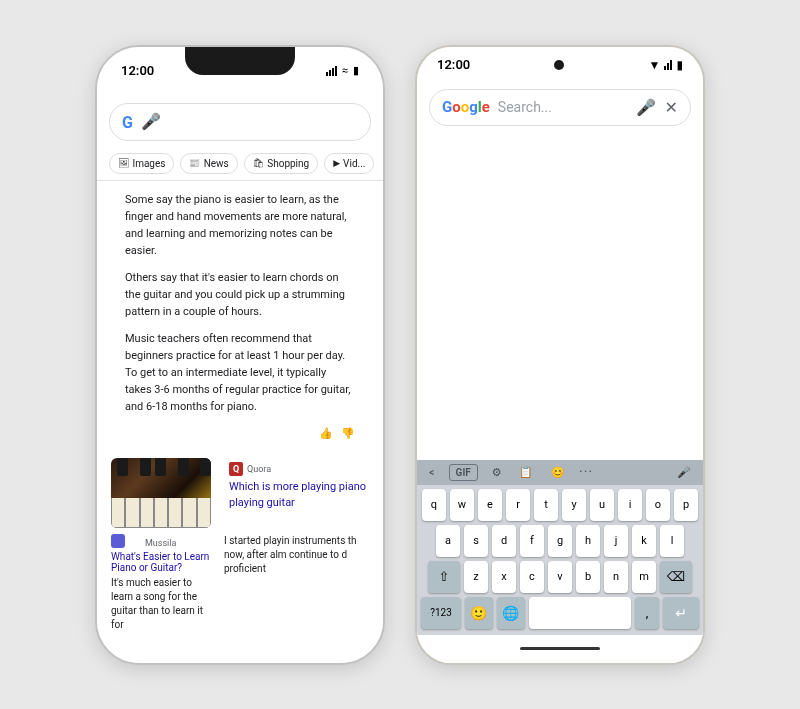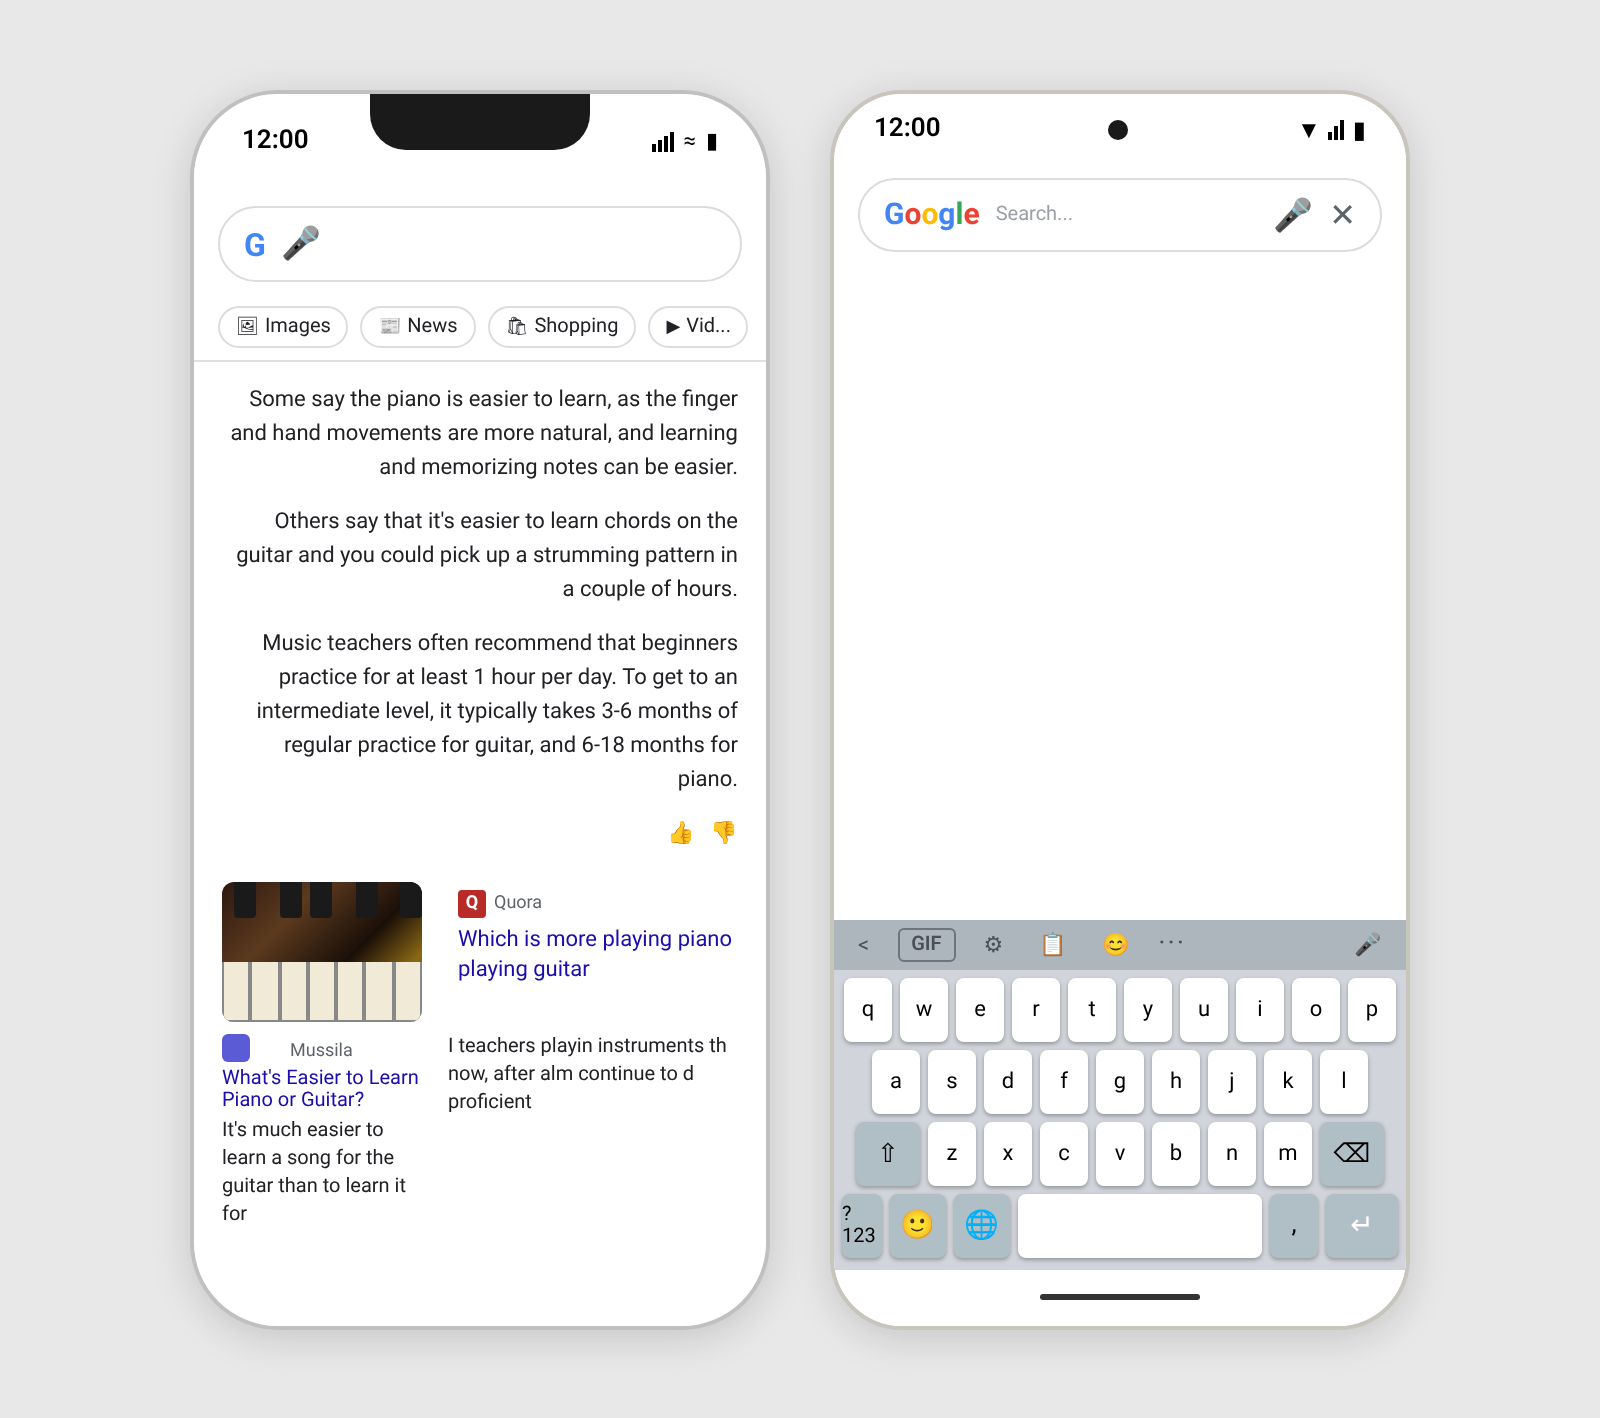--- a/index.html
+++ b/index.html
@@ -112,25 +112,24 @@
       border-radius: 14px;
       font-size: 10px;
       color: #202124;
       white-space: nowrap;
       background: #fff;
     }
     .tab-icon { font-size: 9px; }
 
     
     .article-content {
-      padding: 10px 14px;
+      padding: 10px 28px;
       font-size: 11px;
       line-height: 1.55;
       color: #202124;
-      text-align: right;
     }
     .article-content p {
       margin-bottom: 10px;
     }
     .feedback-row {
       display: flex;
       gap: 8px;
       justify-content: flex-end;
       margin-bottom: 6px;
     }
@@ -292,21 +291,21 @@
       border: 1px solid #dadce0;
       border-radius: 22px;
       padding: 8px 12px;
       display: flex;
       align-items: center;
       gap: 8px;
       background: #fff;
     }
     .android-search-text {
       flex: 1;
-      font-size: 10px;
+      font-size: 14px;
       color: #9aa0a6;
     }
     .android-search-icons {
       display: flex;
       gap: 8px;
       align-items: center;
     }
     .android-main-area {
       flex: 1;
       background: #fff;
@@ -520,21 +519,21 @@
     <div class="result-card-bottom">
       <div class="mussila-section">
         <div class="mussila-badge">
           <div class="mussila-icon"></div>
           <span class="mussila-text">Mussila</span>
         </div>
         <div class="mussila-title">What's Easier to Learn Piano or Guitar?</div>
         <div class="mussila-desc">It's much easier to learn a song for the guitar than to learn it for</div>
       </div>
       <div class="quora-desc-section">
-        <div class="quora-desc">I teachers playin instruments th now, after alm continue to d proficient</div>
+        <div class="quora-desc">I started playin instruments th now, after alm continue to d proficient</div>
       </div>
     </div>
   </div>
 </div>
 
 <div class="android">
   <div class="android-status-bar">
     <span class="android-time">12:00</span>
     <div class="android-camera"></div>
     <div class="android-status-right">
@@ -605,21 +604,21 @@
           <div class="key">z</div>
           <div class="key">x</div>
           <div class="key">c</div>
           <div class="key">v</div>
           <div class="key">b</div>
           <div class="key">n</div>
           <div class="key">m</div>
           <div class="key-dark" style="width:32px; font-size:13px;">⌫</div>
         </div>
         <div class="key-row key-bottom-row">
-          <div class="key-dark" style="width:20px; font-size:10px;">?123</div>
+          <div class="key-dark" style="width:40px; font-size:10px;">?123</div>
           <div class="key-dark" style="width:28px; font-size:14px;">🙂</div>
           <div class="key-dark" style="width:28px; font-size:14px;">🌐</div>
           <div class="key-space" style="flex:1; min-width:100px;"></div>
           <div class="key-dark" style="width:24px; font-size:13px;">,</div>
           <div class="key-enter">↵</div>
         </div>
       </div>
     </div>
 
     <div class="android-nav-bar">

